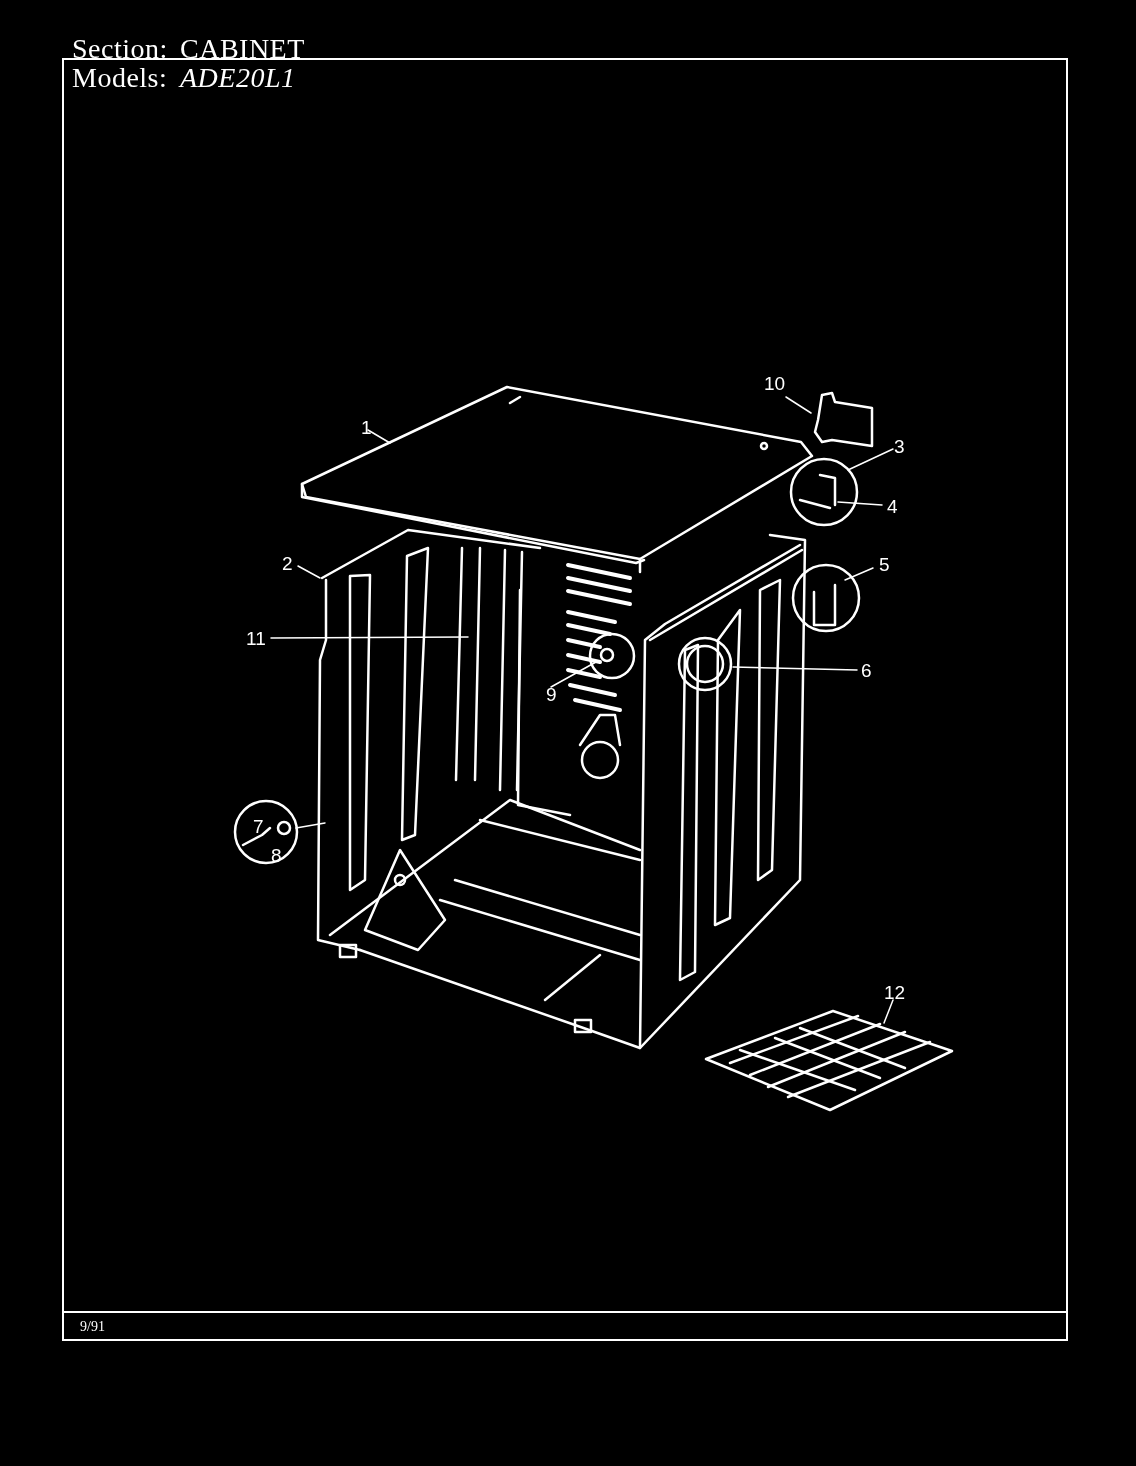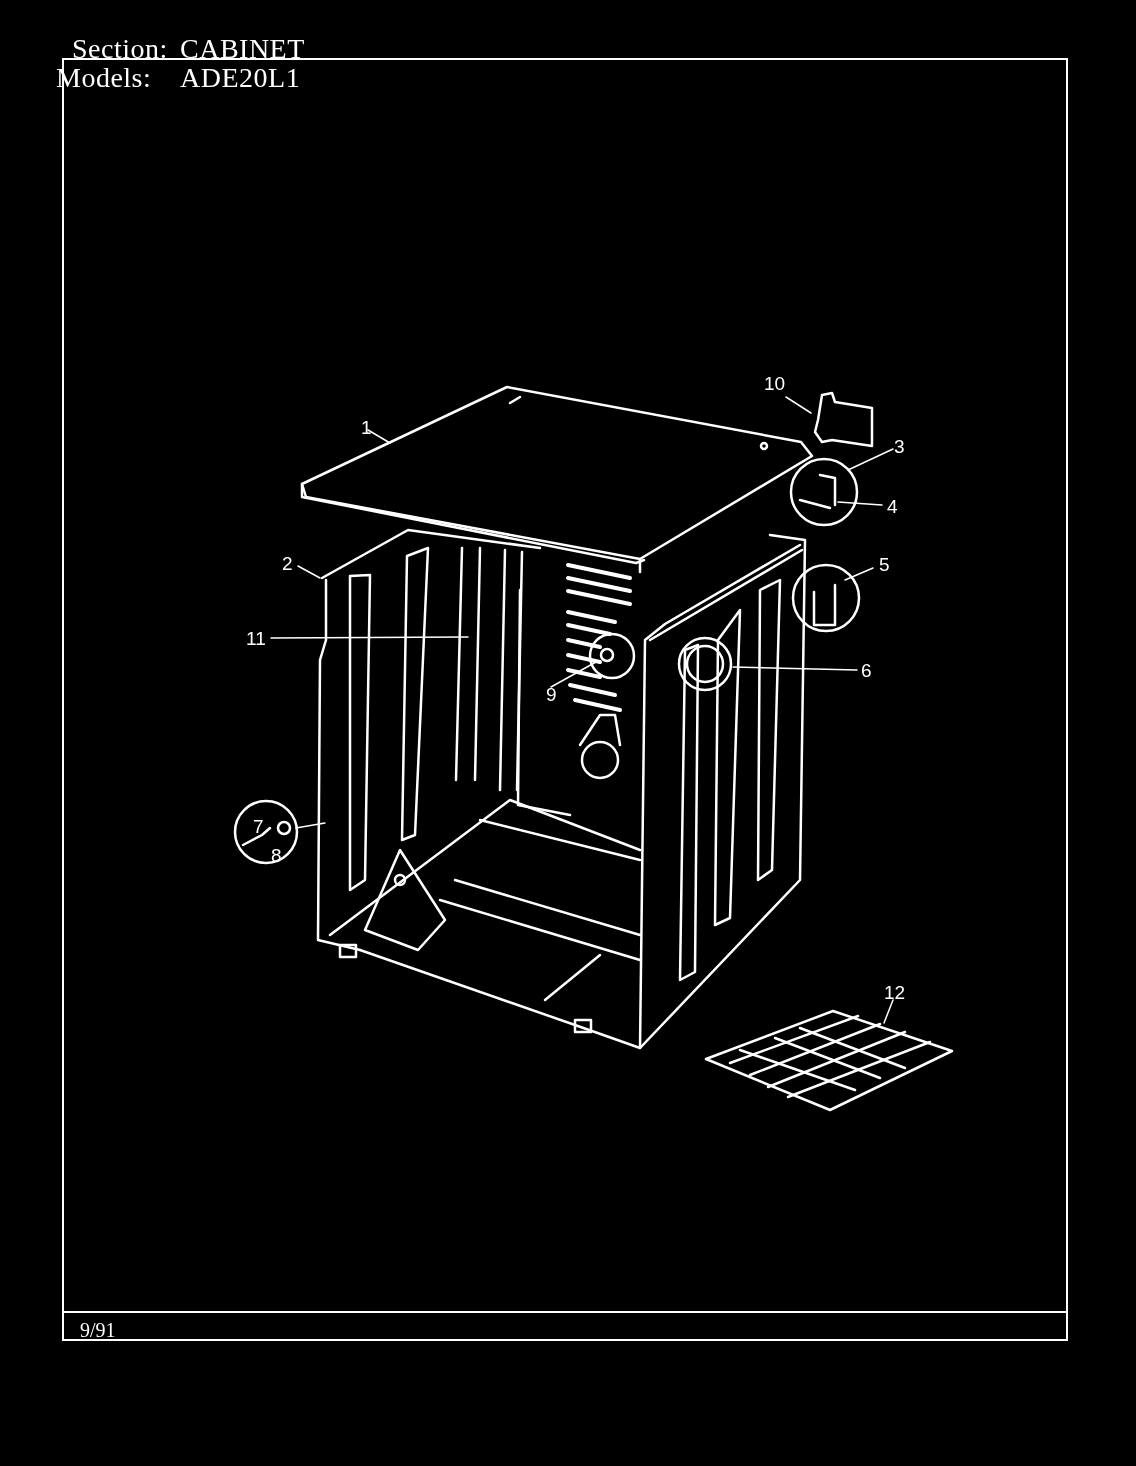--- a/index.html
+++ b/index.html
@@ -1,31 +1,31 @@
 <!DOCTYPE html>
 <html><head>
 <meta charset="utf-8">
 <style>
   html, body { margin:0; padding:0; background:#000; }
   body { width:1136px; height:1466px; position:relative; overflow:hidden; font-family:"Liberation Serif", serif; color:#fff; }
   .hdr { position:absolute; font-size:28px; letter-spacing:0.5px; }
   .frame { position:absolute; left:62px; top:58px; width:1006px; height:1283px; border:2px solid #fff; box-sizing:border-box; }
   .footer-rule { position:absolute; left:62px; top:1311px; width:1006px; height:2px; background:#fff; }
-  .date { position:absolute; left:80px; top:1319px; font-size:20px; }
+  .date { position:absolute; left:80px; top:1319px; font-size:14px; }
   svg.drawing { position:absolute; left:0; top:0; }
   .callout { font-family:"Liberation Sans", sans-serif; font-size:19px; fill:#fff; }
 </style>
 </head>
 <body>
 
 <div class="hdr" style="left:72px; top:33px;">Section:</div>
 <div class="hdr" style="left:180px; top:33px;font-family:Liberation Serif, serif;">CABINET</div>
 <div class="frame"></div>
-<div class="hdr" style="left:56px; top:62px;">Models:</div>
-<div class="hdr" style="left:180px; top:62px;">ADE20L1</div>
+<div class="hdr" style="left:72px; top:62px;">Models:</div>
+<div class="hdr" style="left:180px; top:62px;font-style:italic;">ADE20L1</div>
 <div class="footer-rule"></div>
 <div class="date">9/91</div>
 
 <svg class="drawing" width="1136" height="1466" viewBox="0 0 1136 1466" fill="none" stroke="#fff" stroke-width="2.5" stroke-linejoin="round" stroke-linecap="round">
 
   <g>
     <path d="M302,484 L507,387 L801,442 L812,456 L640,559 L306,497 Z"></path>
     <path d="M302,484 L302,497 L636,563 L644,560"></path>
     <path d="M640,559 L640,572"></path>
     <path d="M510,403 L520,397"></path>

